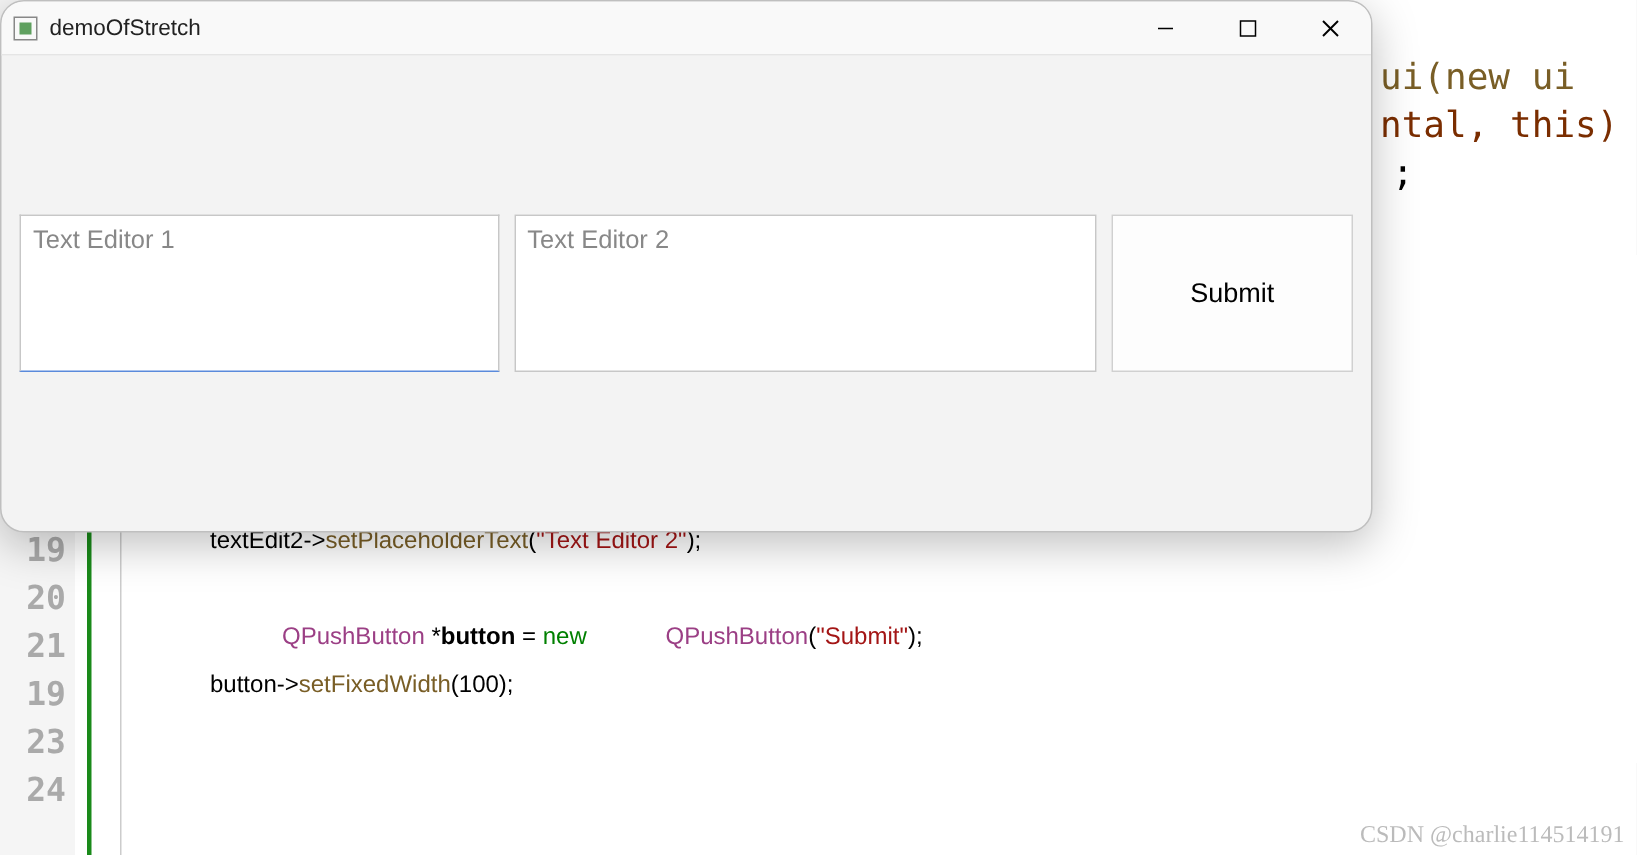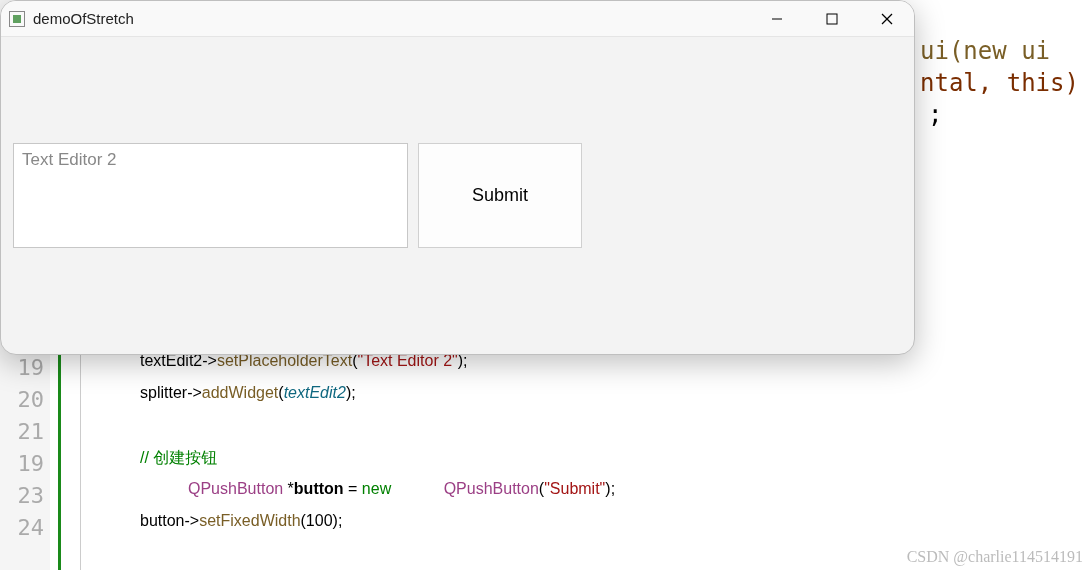--- a/index.html
+++ b/index.html
@@ -16,21 +16,21 @@
       left: 0; top: 0; bottom: 0;
       width: 50px;
       background: #f5f5f5;
       text-align: right;
       padding-right: 6px;
       color: #aaa;
       font-family: Consolas, monospace;
       font-size: 22px;
       line-height: 32px;
     }
-    .gutter div { height: 32px; }
+    .gutter div { height: 32px; font-weight: bold; }
     .vbar {
       position: absolute;
       left: 58px; top: 0; bottom: 0;
       width: 3px;
       background: #1a8a1a;
     }
     .vbar2 {
       position: absolute;
       left: 80px; top: 0; bottom: 0;
       width: 1px;
@@ -182,23 +182,21 @@
     <div></div>
     <div></div>
     <div></div>
     <div></div>
     <div></div>
     <div></div>
     <div></div>
     <div></div>
     <div></div>
   <div><span>textEdit2-&gt;</span><span class="brown">setPlaceholderText</span><span>(</span><span class="str">"Text Editor 2"</span><span>);</span></div>
-  <div><span>splitter-&gt;</span><span class="brown">addWidget</span><span>(</span><span class="var">textEdit2</span><span>);</span></div>
-  <div></div>
-  <div><span class="comment">// 创建按钮</span></div>
+  <div></div>
   <div><span class="purple">QPushButton</span><span> *</span><span class="bold">button</span><span> = </span><span style="color:#008000">new</span><span> </span><span class="purple">QPushButton</span><span>(</span><span class="str">"Submit"</span><span>);</span></div>
   <div><span>button-&gt;</span><span class="brown">setFixedWidth</span><span>(100);</span></div>
 </div>
 
 <div class="watermark">CSDN @charlie114514191</div>
 
 <div class="qt-window">
   <div class="titlebar">
     <div class="titlebar-icon"></div>
     <div class="titlebar-title">demoOfStretch</div>
@@ -215,16 +213,17 @@
       </div>
       <div class="wc-btn">
         <svg width="14" height="14">
             <line x1="2" y1="2" x2="12" y2="12" stroke="#000" stroke-width="1.3"></line>
             <line x1="12" y1="2" x2="2" y2="12" stroke="#000" stroke-width="1.3"></line>
           </svg>
       </div>
     </div>
   </div>
   <div class="client">
+    <div class="textedit te1">Text Editor 1</div>
     <div class="textedit te2">Text Editor 2</div>
     <div class="submit-btn">Submit</div>
   </div>
 </div>
 
 </body></html>

